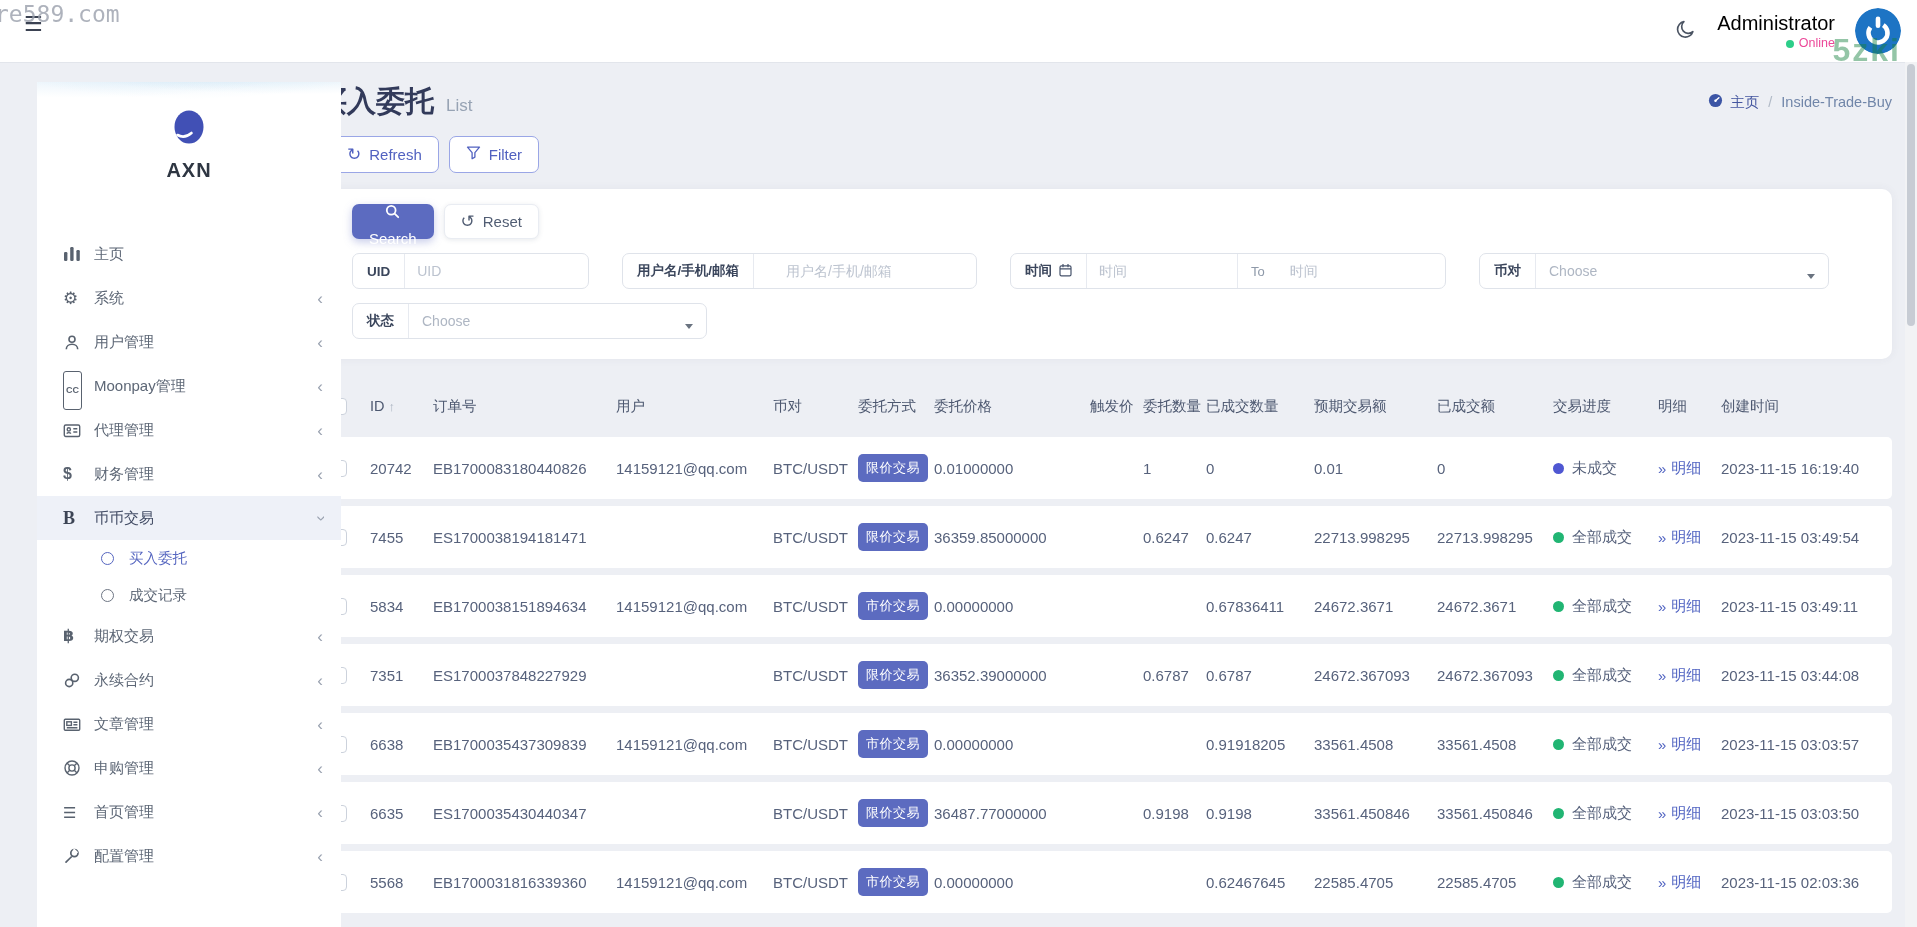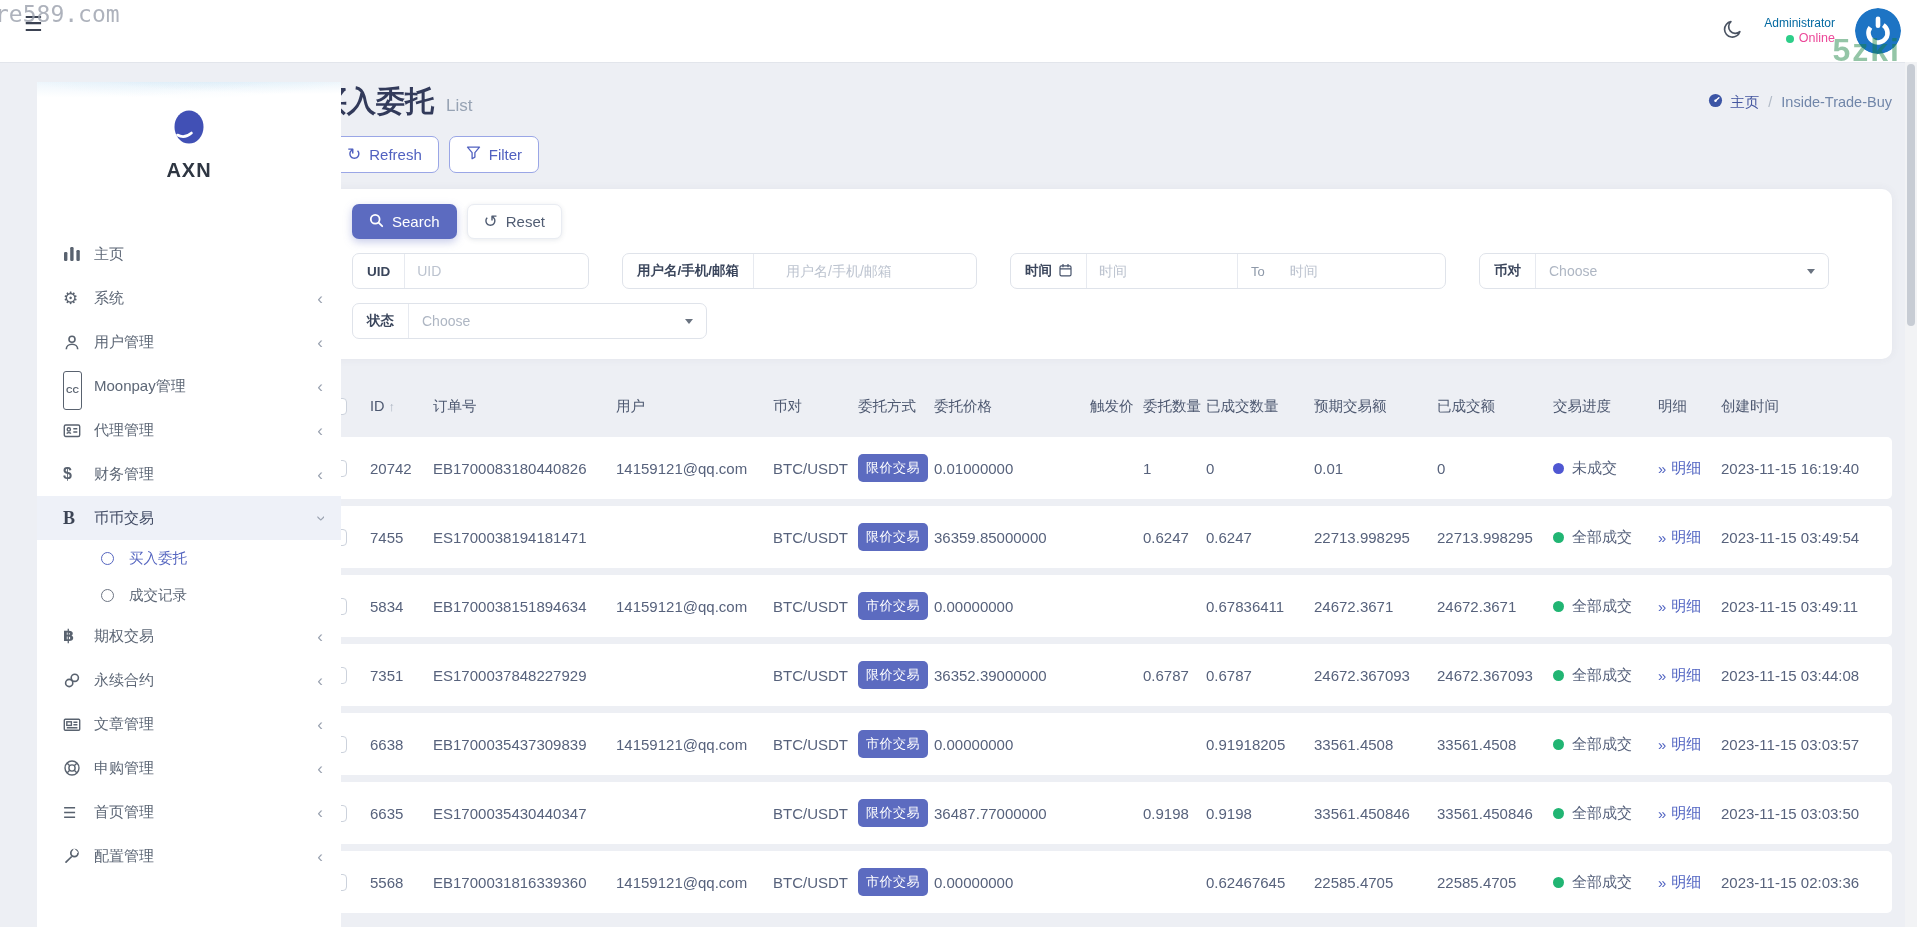--- a/index.html
+++ b/index.html
@@ -9,21 +9,21 @@
     background:#edeff4;
     font-family:"Liberation Sans","DejaVu Sans",sans-serif;
     color:#525f7f;
   }
   
   .topbar { position:absolute; top:0; left:0; width:1917px; height:62px; background:#fff; z-index:5; box-shadow:0 1px 0 rgba(40,50,80,.05); }
   .hamburger { position:absolute; left:24px; top:13px; font-size:21px; color:#3b4252; cursor:pointer; line-height:1; }
   .topbar-right { position:absolute; right:16px; top:0; height:62px; display:flex; align-items:center; gap:20px; }
   .moon-btn { cursor:pointer; display:flex; align-items:center; }
   .user-block { text-align:right; line-height:1.25; cursor:pointer; }
-  .user-name { font-size:12px; color:#0369a1; }
+  .user-name { font-size:20px; color:#000000; }
   .user-status { display:flex; align-items:center; justify-content:flex-end; gap:5px; font-size:12.5px; color:#ec4899; }
   .online-dot { width:8px; height:8px; border-radius:50%; background:#2dce89; display:inline-block; }
   .avatar { width:46px; height:46px; border-radius:50%; overflow:hidden; cursor:pointer; flex:none; }
   
   .wm-left { position:absolute; top:1px; left:-5px; z-index:9; font-family:"DejaVu Sans Mono",monospace; font-size:23px; color:#9aa0ac; opacity:.8; pointer-events:none; }
   .wm-corner { position:absolute; top:32px; right:16px; z-index:9; font-size:32px; font-weight:bold; letter-spacing:2px; color:#15803d; opacity:.45; pointer-events:none; }
   
   .sidebar { position:absolute; left:37px; top:82px; width:304px; height:845px; background:#fff; z-index:4; overflow:hidden; }
   .sidebar-art { position:absolute; top:0; left:0; right:0; height:86px;
     background:
@@ -59,28 +59,28 @@
   .bc-home { display:flex; align-items:center; gap:7px; color:#44569f; cursor:pointer; }
   .bc-sep { color:#b0b9c6; }
   .bc-current { color:#7186a9; }
   
   .toolbar { margin-top:14px; margin-left:15px; display:flex; gap:10px; }
   .btn-outline { height:37px; padding:0 16px; background:#fff; border:1px solid #9aa6e6; border-radius:7px; color:#5161c0; font-size:15px; display:flex; align-items:center; gap:8px; cursor:pointer; }
   .ref-ic { font-size:17px; line-height:1; }
   
   .card { margin-top:16px; margin-left:15px; width:1562px; background:#fff; border-radius:10px; padding:15px 22px 20px; box-shadow:0 0 10px rgba(60,70,100,.06); }
   .actions { display:flex; gap:10px; }
-  .btn-primary { height:35px; padding:0 17px; background:#5c6bc0; border:none; border-radius:7px; color:#fff; font-size:15px; font-weight:500; display:flex; align-items:center; gap:8px; cursor:pointer; box-shadow:0 3px 8px rgba(92,107,192,.35); }
+  .btn-primary { height:35px; padding:0 17px; background:#5c6bc0; border:none; border-radius:7px; color:#fff; font-size:15px; font-weight:500; display:flex; align-items:center; gap:8px; cursor:pointer; box-shadow:0 3px 8px rgba(92,107,192,.35);flex-direction:column; }
   .btn-plain { height:35px; padding:0 16px; background:#fff; border:1px solid #e9ecf2; border-radius:7px; color:#515d73; font-size:15px; display:flex; align-items:center; gap:8px; cursor:pointer; box-shadow:0 1px 5px rgba(60,70,100,.12); }
   .f-rows { margin-top:14px; display:flex; flex-wrap:wrap; gap:14px 33px; }
   .fgroup { display:flex; align-items:center; height:36px; border:1px solid #dfe3ea; border-radius:7px; background:#fff; overflow:hidden; }
   .fg-label { padding:0 14px; font-size:13.5px; font-weight:bold; color:#3b465c; border-right:1px solid #e7eaf0; height:100%; display:flex; align-items:center; gap:7px; white-space:nowrap; }
   .fg-input { border:none; outline:none; padding:0 12px; font-size:14px; color:#55607a; flex:1; min-width:0; background:transparent; font-family:inherit; }
   .fg-input::placeholder { color:#bcc3cf; }
-  .fg-select { flex:1; display:flex; align-items:center; padding:0 13px; color:#aeb6c3; font-size:14px; cursor:pointer;gap:12px; }
+  .fg-select { flex:1; display:flex; align-items:flex-end; padding:0 13px; color:#aeb6c3; font-size:14px; cursor:pointer;gap:12px; }
   .caret { margin-left:auto; width:0; height:0; border-left:4.5px solid transparent; border-right:4.5px solid transparent; border-top:5.5px solid #6a7380; }
   .to-cell { padding:0 13px; font-size:13px; color:#8e99a9; border-left:1px solid #e7eaf0; height:100%; display:flex; align-items:center; flex:none; }
   .g-uid { width:237px; } .g-user { width:355px;gap:20px; } .g-time { width:436px; } .g-pair { width:350px; } .g-status { width:355px; }
   .g-time .fg-input.first { flex:none; width:150px; }
   
   .table-wrap { margin-top:30px; margin-left:15px; width:1562px; }
   .thead { display:flex; align-items:center; height:34px; margin-bottom:14px; font-size:14.5px; color:#4d5870; }
   .th { flex:none; }
   .trow { display:flex; align-items:center; height:62px; background:#fff; border-radius:5px; font-size:15px; color:#57627c; }
   .trow + .trow { margin-top:7px; }

